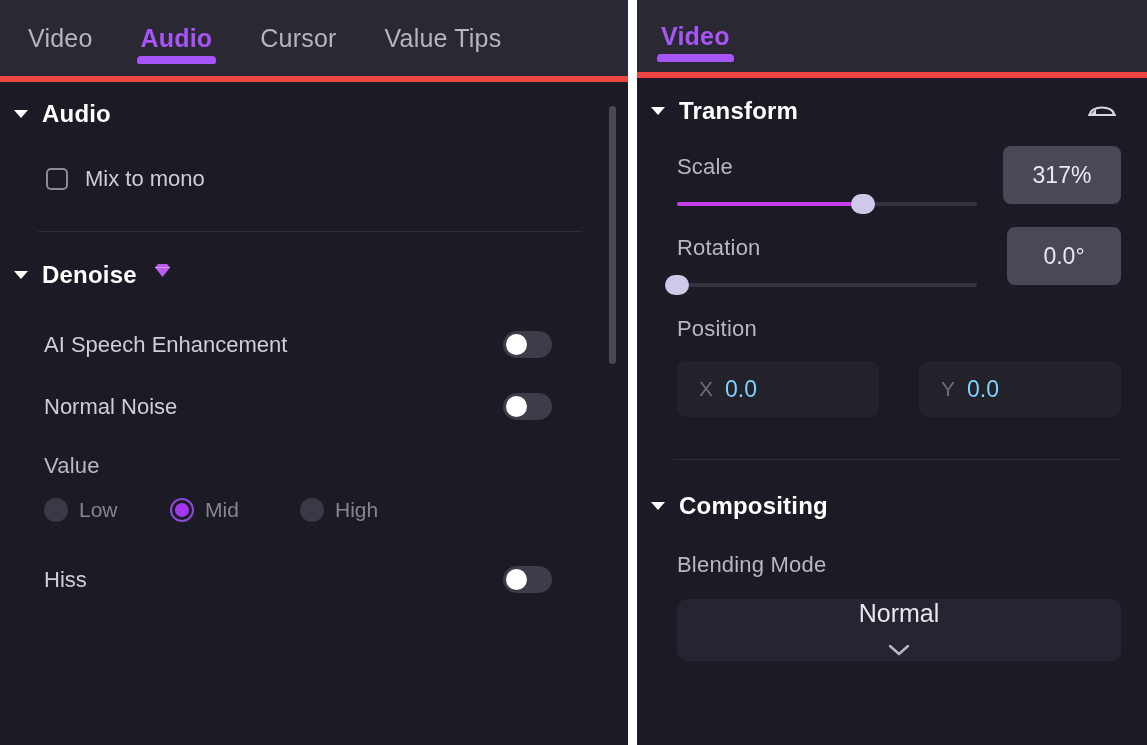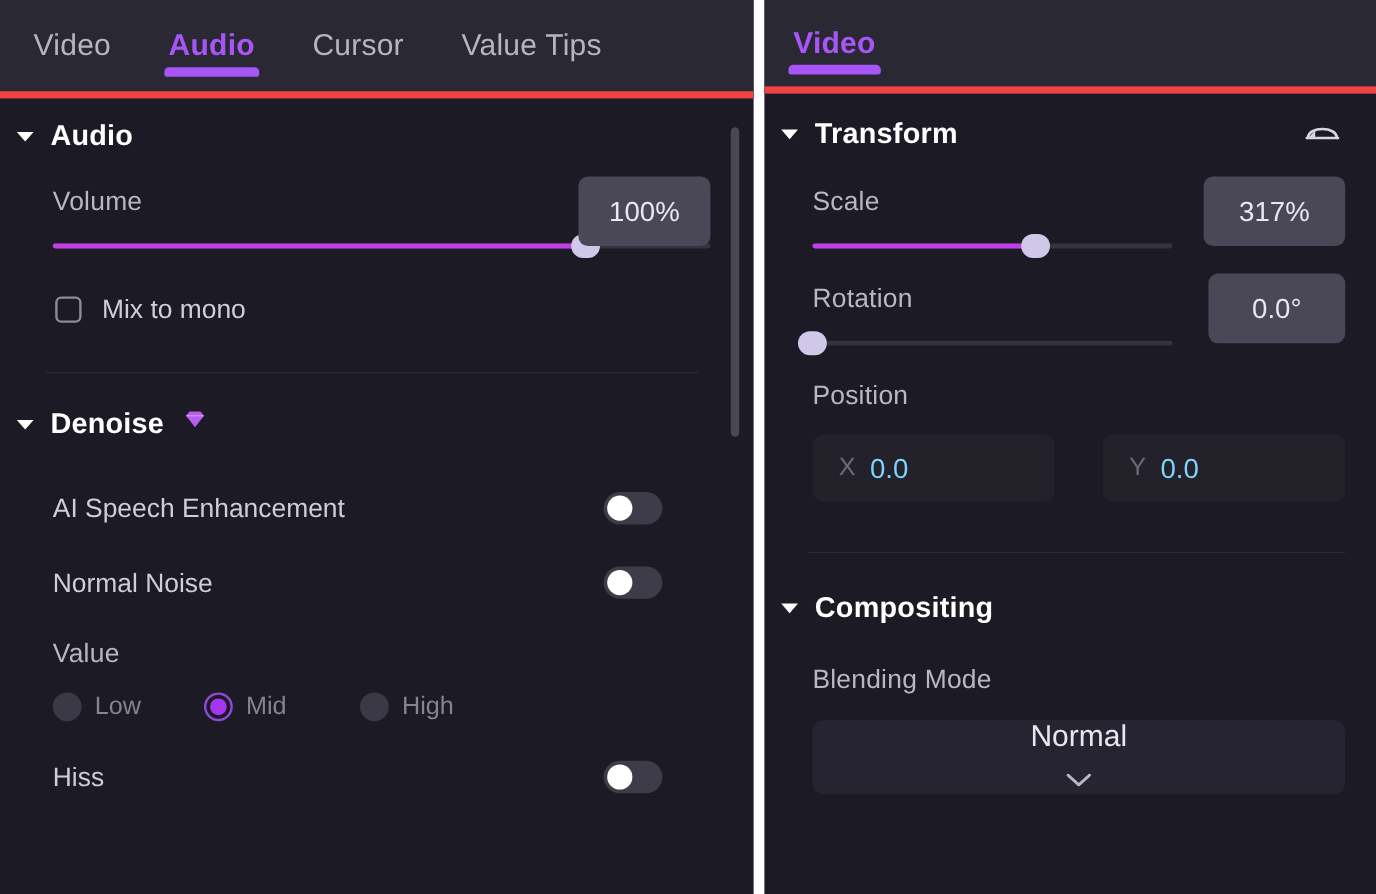--- a/index.html
+++ b/index.html
@@ -312,34 +312,20 @@
 
     <div class="scroll-track">
       <div class="scroll-thumb"></div>
     </div>
 
     <div class="section-header" style="margin-top:18px;">
       <span class="caret"></span>
       <span class="section-title">Audio</span>
     </div>
 
-    <div style="position:relative; margin-top:27px; padding-left:44px; padding-right:36px;">
-      <div class="field-label">Volume</div>
-      <div style="display:flex; align-items:center; gap:34px; margin-top:22px;">
-        <div style="flex:1; position:relative;">
-          <div class="slider-track">
-            <div class="slider-fill" id="vol-fill" style="width: 81%;"></div>
-            <div class="slider-knob" id="vol-knob" style="left: 81%;"></div>
-          </div>
-        </div>
-      </div>
-      <div class="value-box" style="position:absolute; right:36px; top:-8px; width:110px; height:58px;">
-        <span>100%</span>
-      </div>
-    </div>
 
     <div style="display:flex; align-items:center; gap:17px; margin-top:38px; padding-left:46px;">
       <div class="checkbox"></div>
       <span class="row-label">Mix to mono</span>
     </div>
 
     <div class="divider" style="margin:39px 46px 0 38px;"></div>
 
     <div class="section-header" style="margin-top:29px;">
       <span class="caret"></span>
@@ -377,21 +363,21 @@
           <span class="radio checked"></span>
           <span class="radio-label">Mid</span>
         </div>
         <div class="radio-item">
           <span class="radio"></span>
           <span class="radio-label">High</span>
         </div>
       </div>
     </div>
 
-    <div style="display:flex; align-items:center; justify-content:space-between; margin-top:33px; padding-left:44px; padding-right:76px;">
+    <div style="display:flex; align-items:center; justify-content:space-between; margin-top:44px; padding-left:44px; padding-right:76px;">
       <span class="row-label">Hiss</span>
       <div class="toggle">
         <div class="knob"></div>
       </div>
     </div>
 
   </div>
 </div>
 
 <div class="panel" id="right-panel">

